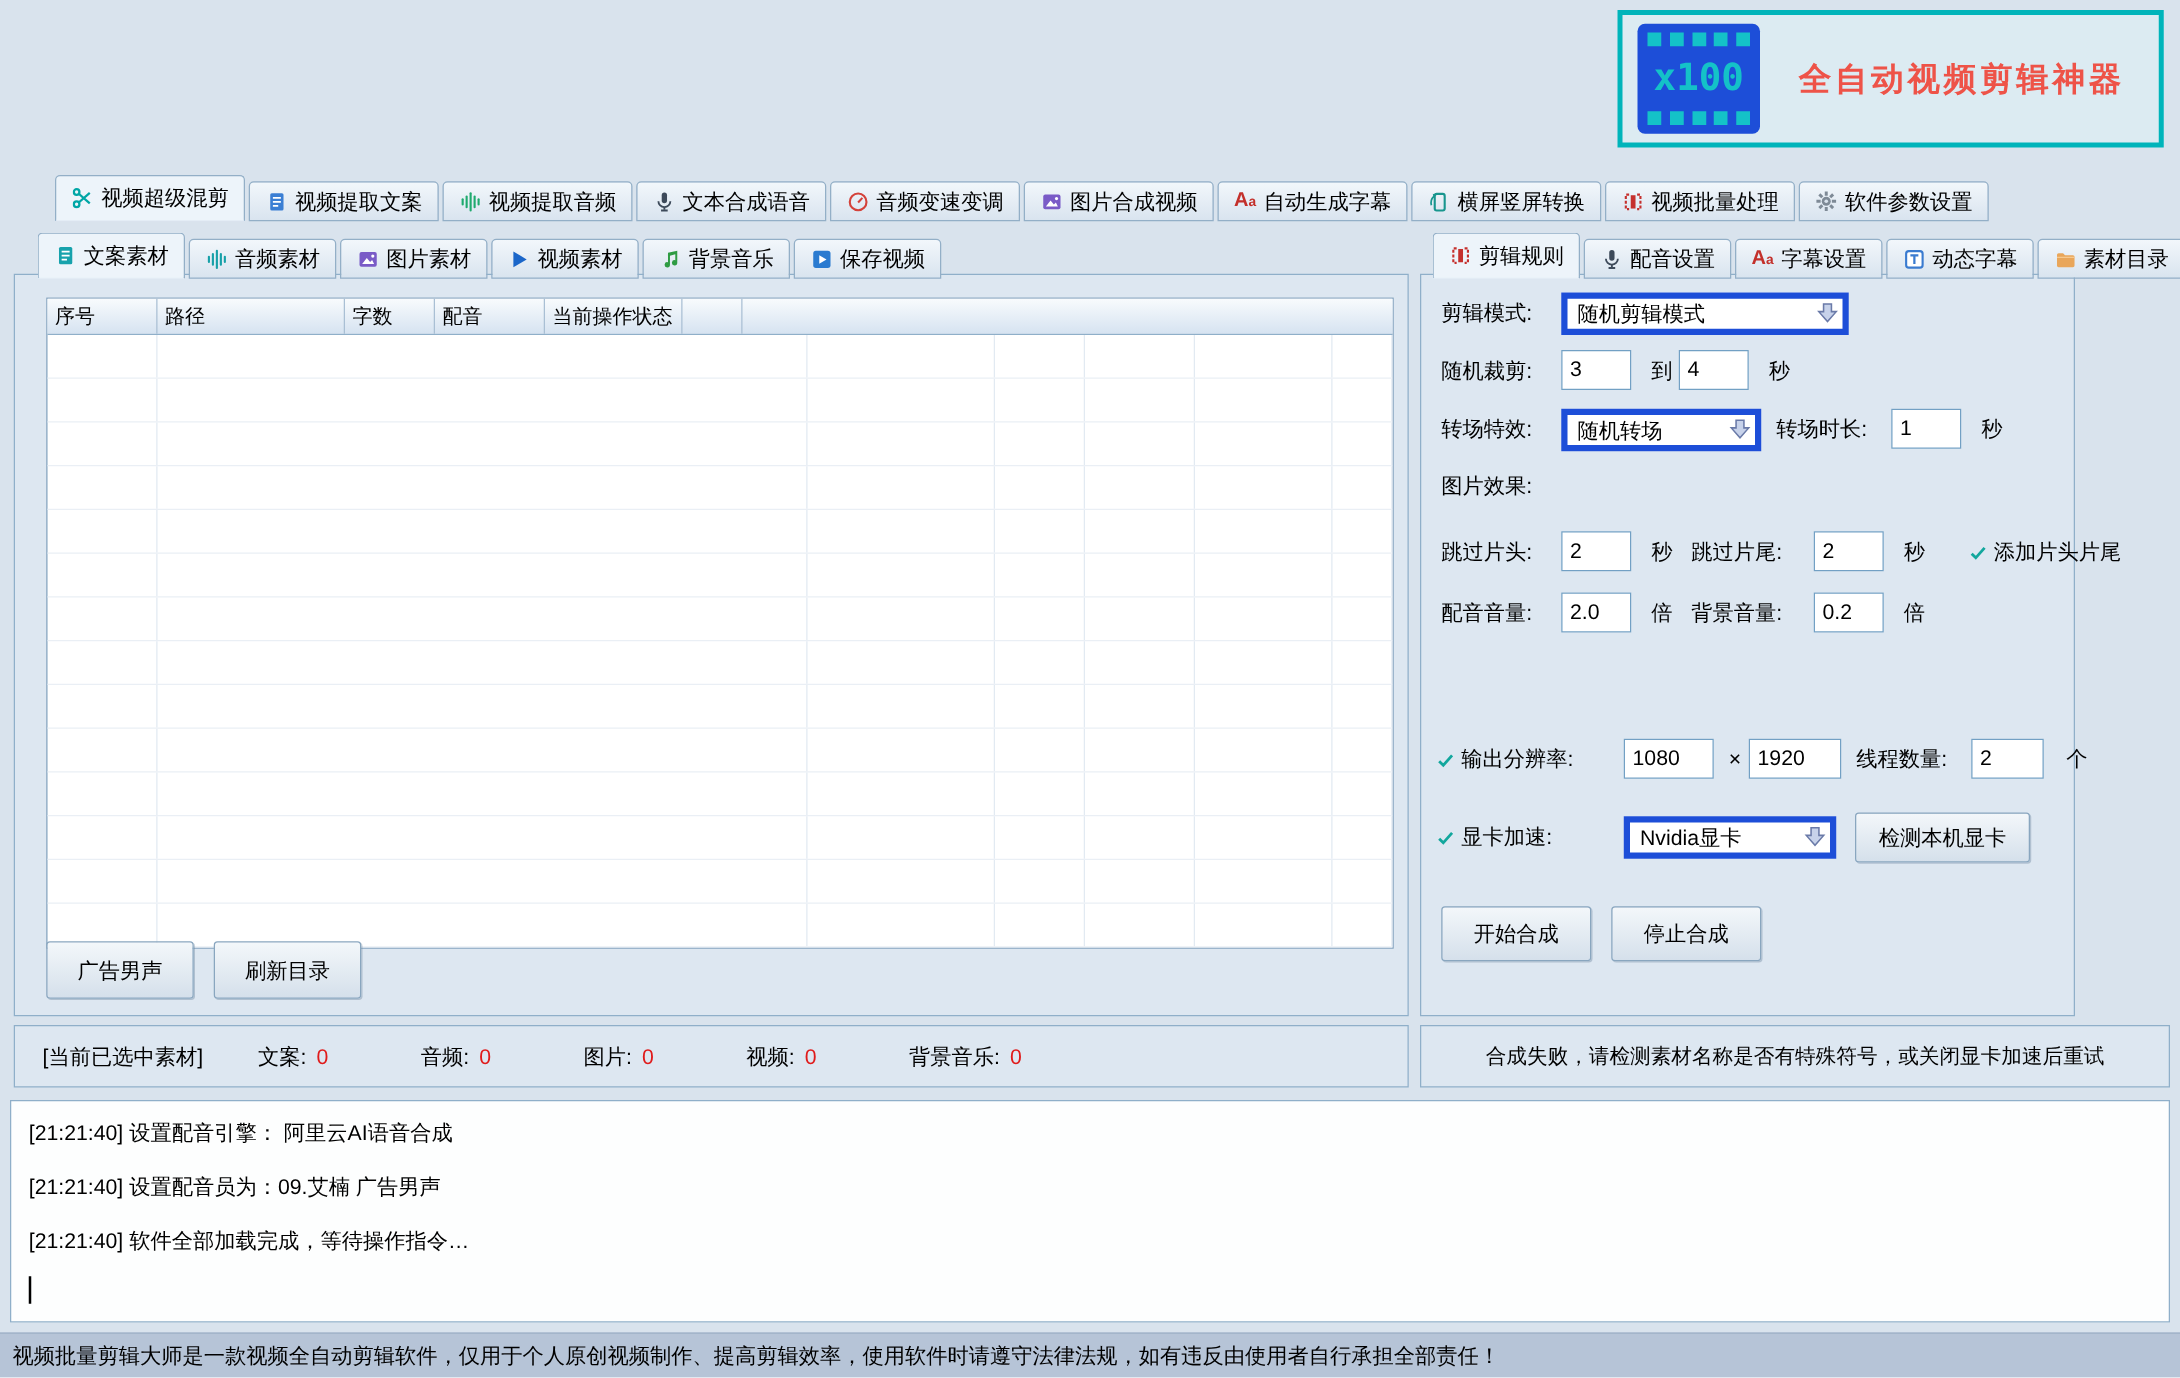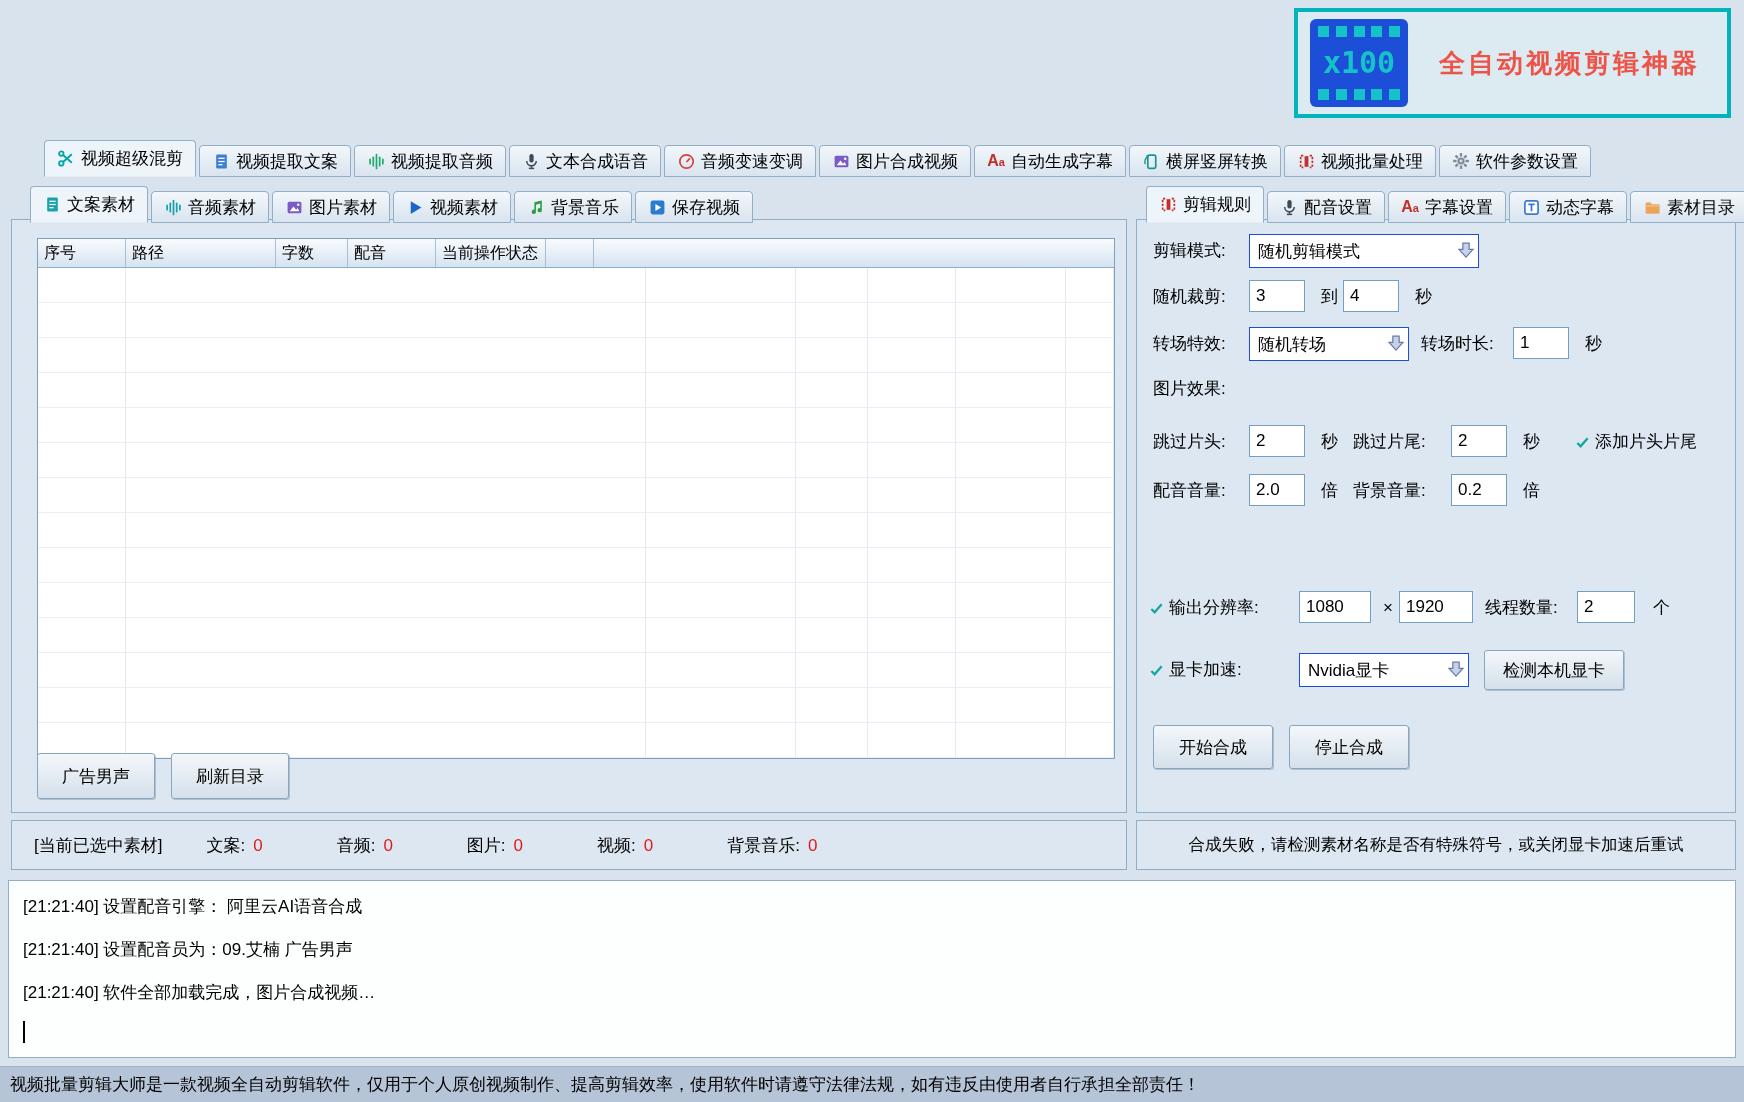--- a/index.html
+++ b/index.html
@@ -26,38 +26,38 @@
        background:linear-gradient(#f2f7fb,#d9e4ef);border:1px solid #93afc7;border-radius:4px 4px 0 0;
        font-size:17px;white-space:nowrap;cursor:default;box-sizing:border-box;}
   .tab.active{background:#edf4fa;height:37px;border-bottom-color:#e4edf6;}
   .ic{display:inline-flex;align-items:center;justify-content:center;width:18px;height:17px;}
   .ic svg{display:block;}
   .aa{color:#c3302b;font-weight:bold;font-size:16px;line-height:1;}
   .aa small{font-size:11px;}
   
   .frame{position:absolute;background:#dde7f1;border:1px solid #8fafc9;box-sizing:border-box;}
   #leftFrame{left:11px;top:219px;width:1116px;height:594px;}
-  #rightFrame{left:1136px;top:219px;width:600px;height:594px;}
+  #rightFrame{left:1136px;top:219px;width:524px;height:594px;}
   #selLeft{left:11px;top:820px;width:1116px;height:50px;display:flex;align-items:center;padding-left:22px;}
   #selRight{left:1136px;top:820px;width:600px;height:50px;display:flex;align-items:center;justify-content:center;
             font-size:16.5px;}
   
   #tbl{position:absolute;left:25px;top:18px;width:1078px;background:#fff;border:1px solid #7f9fbc;box-sizing:border-box;}
   .thead{display:flex;height:28px;background:linear-gradient(#f8fbfd,#d6e3f1);border-bottom:1px solid #8fafc9;}
   .th{border-right:1px solid #a9bfd4;font-size:16px;padding:0 6px;display:flex;align-items:center;
       white-space:nowrap;overflow:hidden;box-sizing:border-box;}
   .trow{display:flex;height:34px;border-bottom:1px solid #eaeff5;}
   .td{border-right:1px solid #e2eaf2;box-sizing:border-box;height:100%;}
   
   .btn{position:absolute;display:flex;align-items:center;justify-content:center;font-size:17px;
        background:linear-gradient(#f3f7fa,#d5e0eb);border:1px solid #89a6bf;border-radius:3px;
        box-shadow:1px 1px 0 rgba(110,135,160,.4);box-sizing:border-box;cursor:default;white-space:nowrap;}
   .inp{position:absolute;height:32px;border:1px solid #72a0c4;background:#fff;font-size:17px;padding:0 6px;
        box-sizing:border-box;font-family:inherit;color:#000;}
-  .dd{position:absolute;height:34px;border:1px solid #1d4ed8;background:#fff;display:flex;align-items:center;
+  .dd{position:absolute;height:34px;border:5px solid #1d4ed8;background:#fff;display:flex;align-items:center;
       justify-content:space-between;padding:0 3px 0 8px;font-size:17px;box-sizing:border-box;}
   .lab{position:absolute;font-size:17px;line-height:34px;white-space:nowrap;}
   .chk{display:inline-flex;align-items:center;gap:4px;}
   .srow{position:absolute;left:0;width:100%;height:40px;}
   
   .selprefix{font-size:17px;margin-right:44px;}
   .selitem{font-size:17px;margin-right:74px;white-space:nowrap;}
   .selval{color:#e01b1b;margin-left:8px;}
   
   #log{position:absolute;left:8px;top:880px;width:1728px;height:178px;background:#fdfefe;
@@ -584,19 +584,19 @@
   <div id="selLeft" class="frame">
     <span class="selprefix">[当前已选中素材]</span>
     <span id="selItems"><span class="selitem"><span>文案:</span><span class="selval">0</span></span><span class="selitem"><span>音频:</span><span class="selval">0</span></span><span class="selitem"><span>图片:</span><span class="selval">0</span></span><span class="selitem"><span>视频:</span><span class="selval">0</span></span><span class="selitem"><span>背景音乐:</span><span class="selval">0</span></span></span>
   </div>
   <div id="selRight" class="frame">合成失败，请检测素材名称是否有特殊符号，或关闭显卡加速后重试</div>
 
   <div id="log">
     <div id="logLines">
         <div class="logline">[21:21:40] 设置配音引擎： 阿里云AI语音合成</div>
         <div class="logline">[21:21:40] 设置配音员为：09.艾楠 广告男声</div>
-        <div class="logline">[21:21:40] 软件全部加载完成，图片合成视频…</div>
+        <div class="logline">[21:21:40] 软件全部加载完成，等待操作指令…</div>
       </div>
     <div class="caret"></div>
   </div>
 
   <div id="footer">视频批量剪辑大师是一款视频全自动剪辑软件，仅用于个人原创视频制作、提高剪辑效率，使用软件时请遵守法律法规，如有违反由使用者自行承担全部责任！</div>
 </div>
 
 </body></html>

